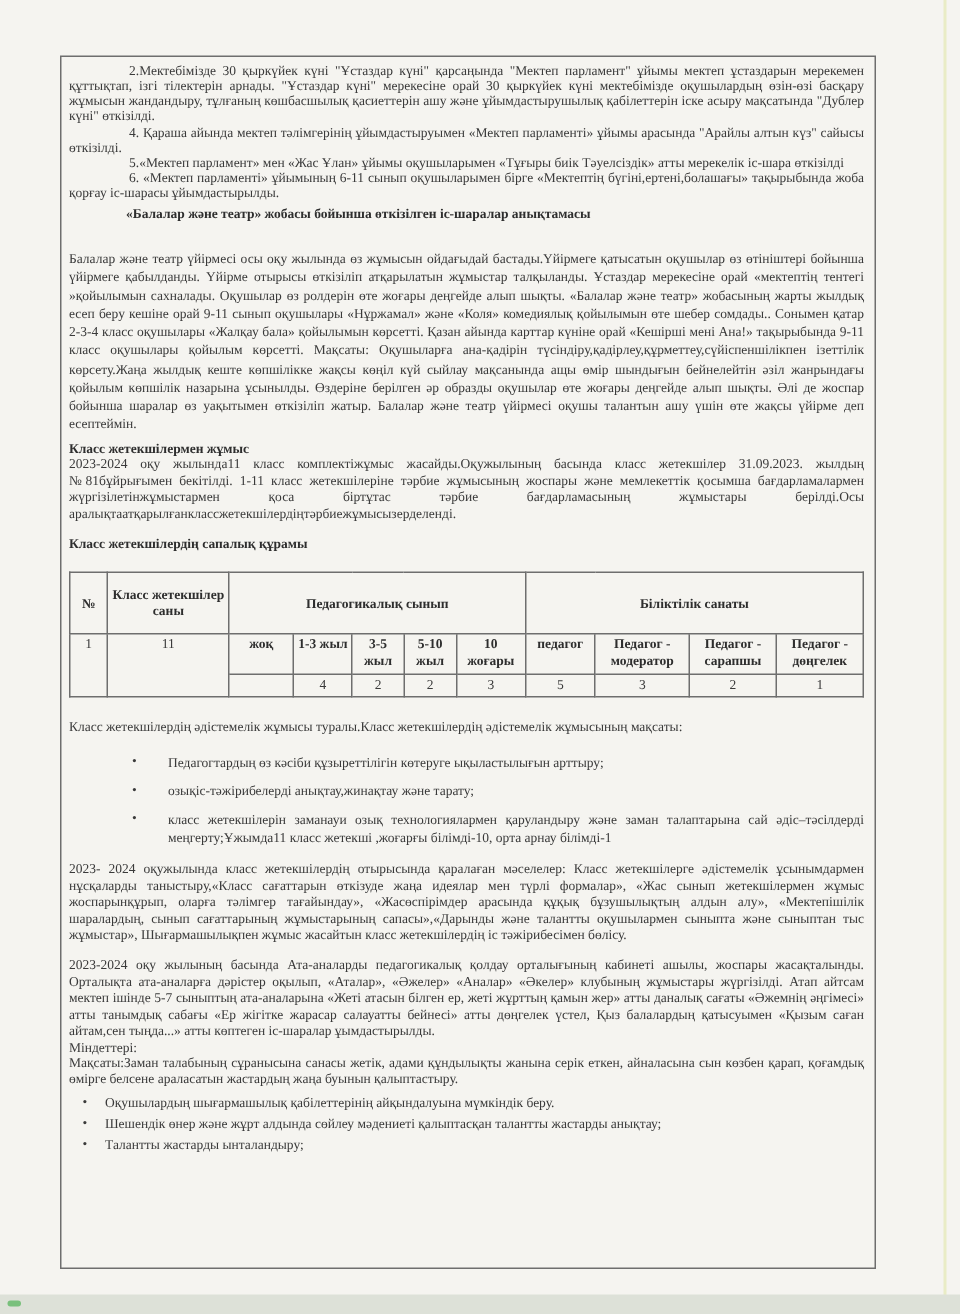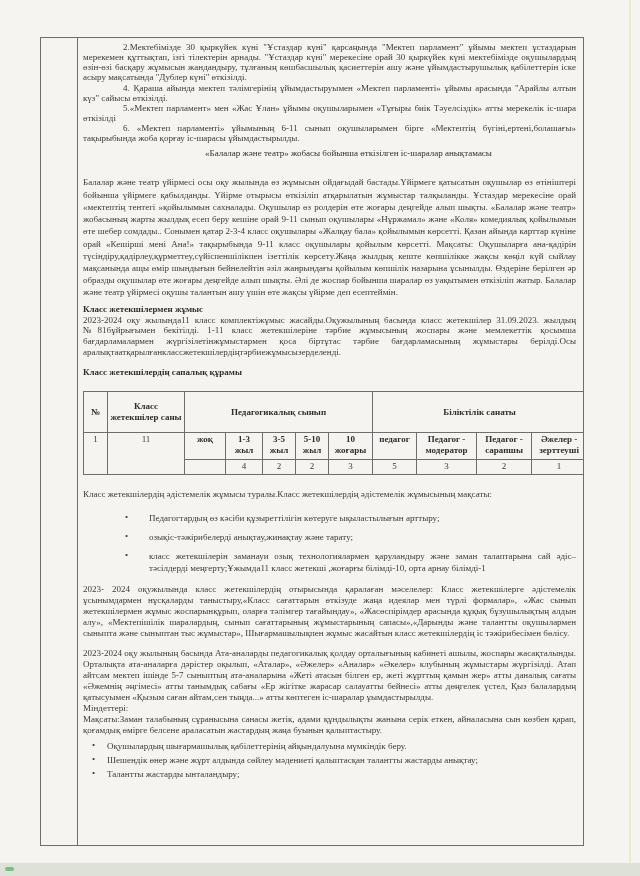--- a/index.html
+++ b/index.html
@@ -16,31 +16,31 @@
   .scan-band-bottom{
     position:absolute;left:0;bottom:0;width:640px;height:13px;
     background:#dde1d8;
   }
   .scan-dash{
     position:absolute;left:5px;bottom:5px;width:9px;height:4px;
     background:#79c07c;border-radius:2px;
   }
   .doc-frame{
     position:absolute;left:40px;top:37px;width:542px;height:807px;
-    border:1px solid #6e6e6e;display:flex;background:transparent;
+    border:1px solid #6e6e6e;display:flex;background:transparent;flex-direction:column;
   }
   .doc-left-col{width:36px;border-right:1px solid #6e6e6e;flex:0 0 auto;}
   .doc-main{
     flex:1;padding:4px 7px 2px 5px;overflow:hidden;
     font-size:9px;line-height:1.2;text-align:justify;
   }
   p{margin:0;}
   .num-item{line-height:1.13;text-indent:40px;}
   .theatre-head{
-    font-weight:normal;text-indent:38px;text-align:center;
+    font-weight:bold;text-indent:38px;text-align:left;
     margin:4px 0 6px;color:#2e2e2e;
   }
   .theatre-para{line-height:1.36;margin:18px 0 5px;}
   .sec-head{font-weight:bold;color:#2e2e2e;margin:2px 0 0;text-align:left;}
   .class-para{line-height:1.22;}
   .table-head{margin:9px 0 13px;}
   table.quality{
     border-collapse:collapse;width:100%;margin:0 0 14px;
     font-size:9px;color:#3a3a3a;table-layout:fixed;
   }
@@ -116,21 +116,21 @@
           <td rowspan="2" class="merged-cell">1</td>
           <td rowspan="2" class="merged-cell">11</td>
           <th>жоқ</th>
           <th>1-3 жыл</th>
           <th>3-5 жыл</th>
           <th>5-10 жыл</th>
           <th>10 жоғары</th>
           <th>педагог</th>
           <th>Педагог - модератор</th>
           <th>Педагог - сарапшы</th>
-          <th>Әжелер - зерттеуші</th>
+          <th>Педагог - дөңгелек</th>
         </tr>
         <tr class="val-row">
           <td></td>
           <td>4</td>
           <td>2</td>
           <td>2</td>
           <td>3</td>
           <td>5</td>
           <td>3</td>
           <td>2</td>

